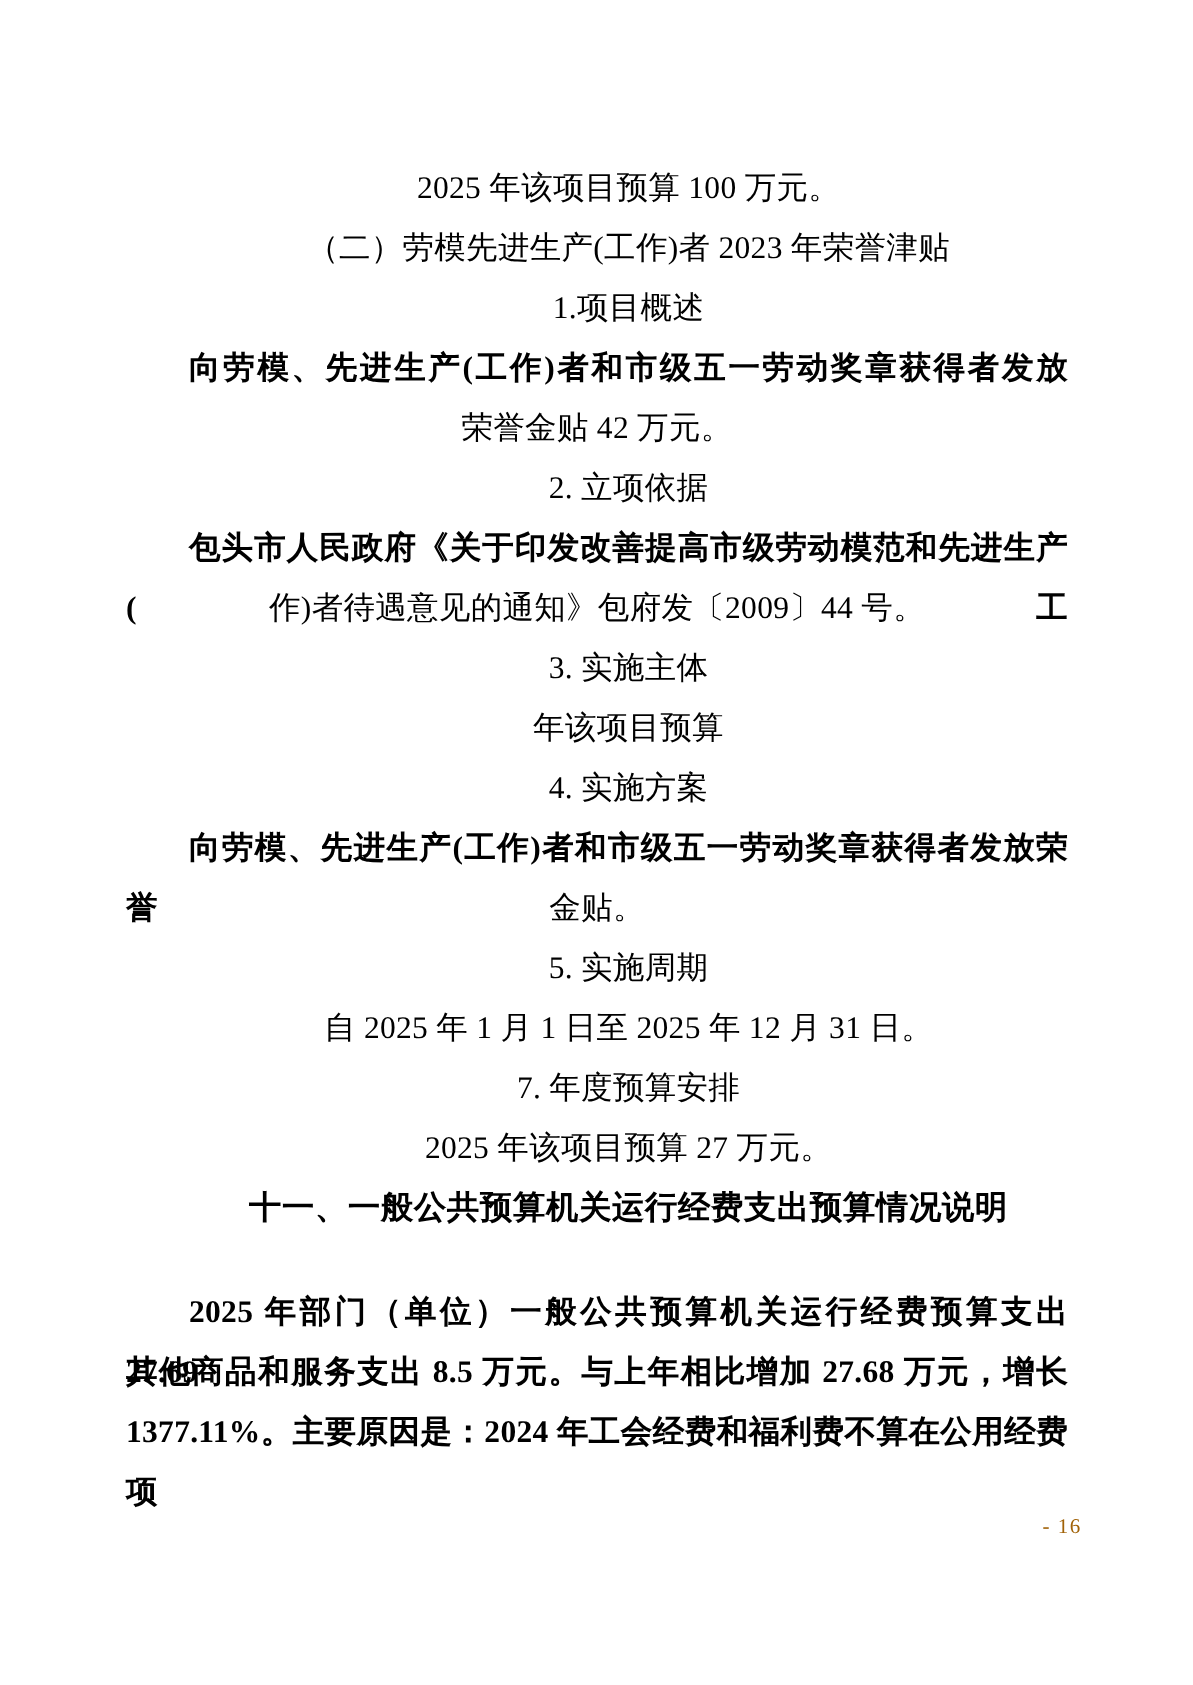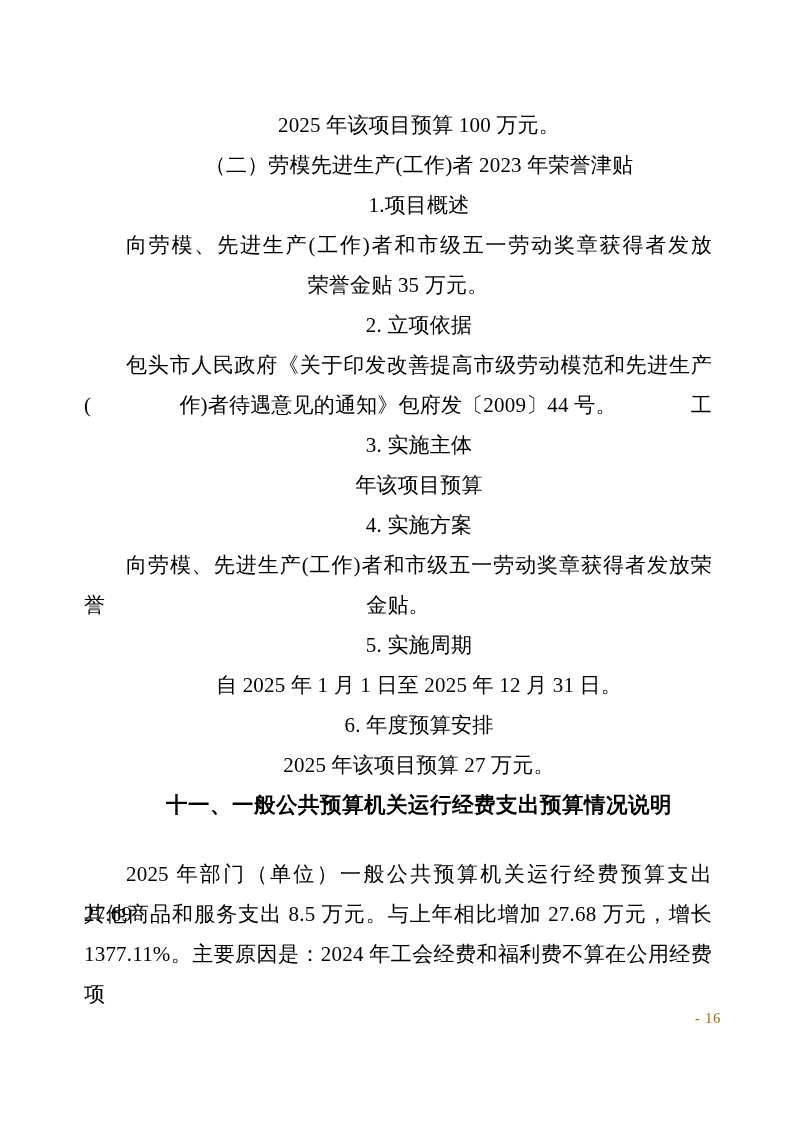--- a/index.html
+++ b/index.html
@@ -28,20 +28,21 @@
     letter-spacing: 0.2px;
     text-align: center;
   }
   .indent {
     text-indent: 42px;
   }
   .justify {
     text-align: justify;
     text-align-last: justify;
     text-justify: inter-character;
+    font-weight: bold;
   }
   .heading {
     font-family: "Liberation Sans", "DejaVu Sans", sans-serif;
     font-weight: 700;
     font-size: 21.5px;
     margin-bottom: 29px;
     letter-spacing: 0.5px;
   }
   .page-number {
     position: absolute;
@@ -55,32 +56,32 @@
   }
 </style>
 </head>
 <body>
 
 <div class="doc-body">
   <div class="line indent">2025 年该项目预算 100 万元。</div>
   <div class="line indent">（二）劳模先进生产(工作)者 2023 年荣誉津贴</div>
   <div class="line indent">1.项目概述</div>
   <div class="line indent justify">向劳模、先进生产(工作)者和市级五一劳动奖章获得者发放</div>
-  <div class="line">荣誉金贴 35 万元。</div>
+  <div class="line">荣誉金贴 42 万元。</div>
   <div class="line indent">2. 立项依据</div>
   <div class="line indent justify">包头市人民政府《关于印发改善提高市级劳动模范和先进生产(工</div>
   <div class="line">作)者待遇意见的通知》包府发〔2009〕44 号。</div>
   <div class="line indent">3. 实施主体</div>
   <div class="line indent">年该项目预算</div>
   <div class="line indent">4. 实施方案</div>
   <div class="line indent justify">向劳模、先进生产(工作)者和市级五一劳动奖章获得者发放荣誉</div>
   <div class="line">金贴。</div>
   <div class="line indent">5. 实施周期</div>
   <div class="line indent">自 2025 年 1 月 1 日至 2025 年 12 月 31 日。</div>
-  <div class="line indent">6. 年度预算安排</div>
+  <div class="line indent">7. 年度预算安排</div>
   <div class="line indent">2025 年该项目预算 27 万元。</div>
   <div class="line indent heading">十一、一般公共预算机关运行经费支出预算情况说明</div>
   <div class="line indent justify">2025 年部门（单位）一般公共预算机关运行经费预算支出 27.69</div>
   <div class="line justify">其他商品和服务支出 8.5 万元。与上年相比增加 27.68 万元，增长</div>
   <div class="line justify">1377.11%。主要原因是：2024 年工会经费和福利费不算在公用经费项</div>
 </div>
 
 <div class="page-number">- 16</div>
 
 </body></html>

